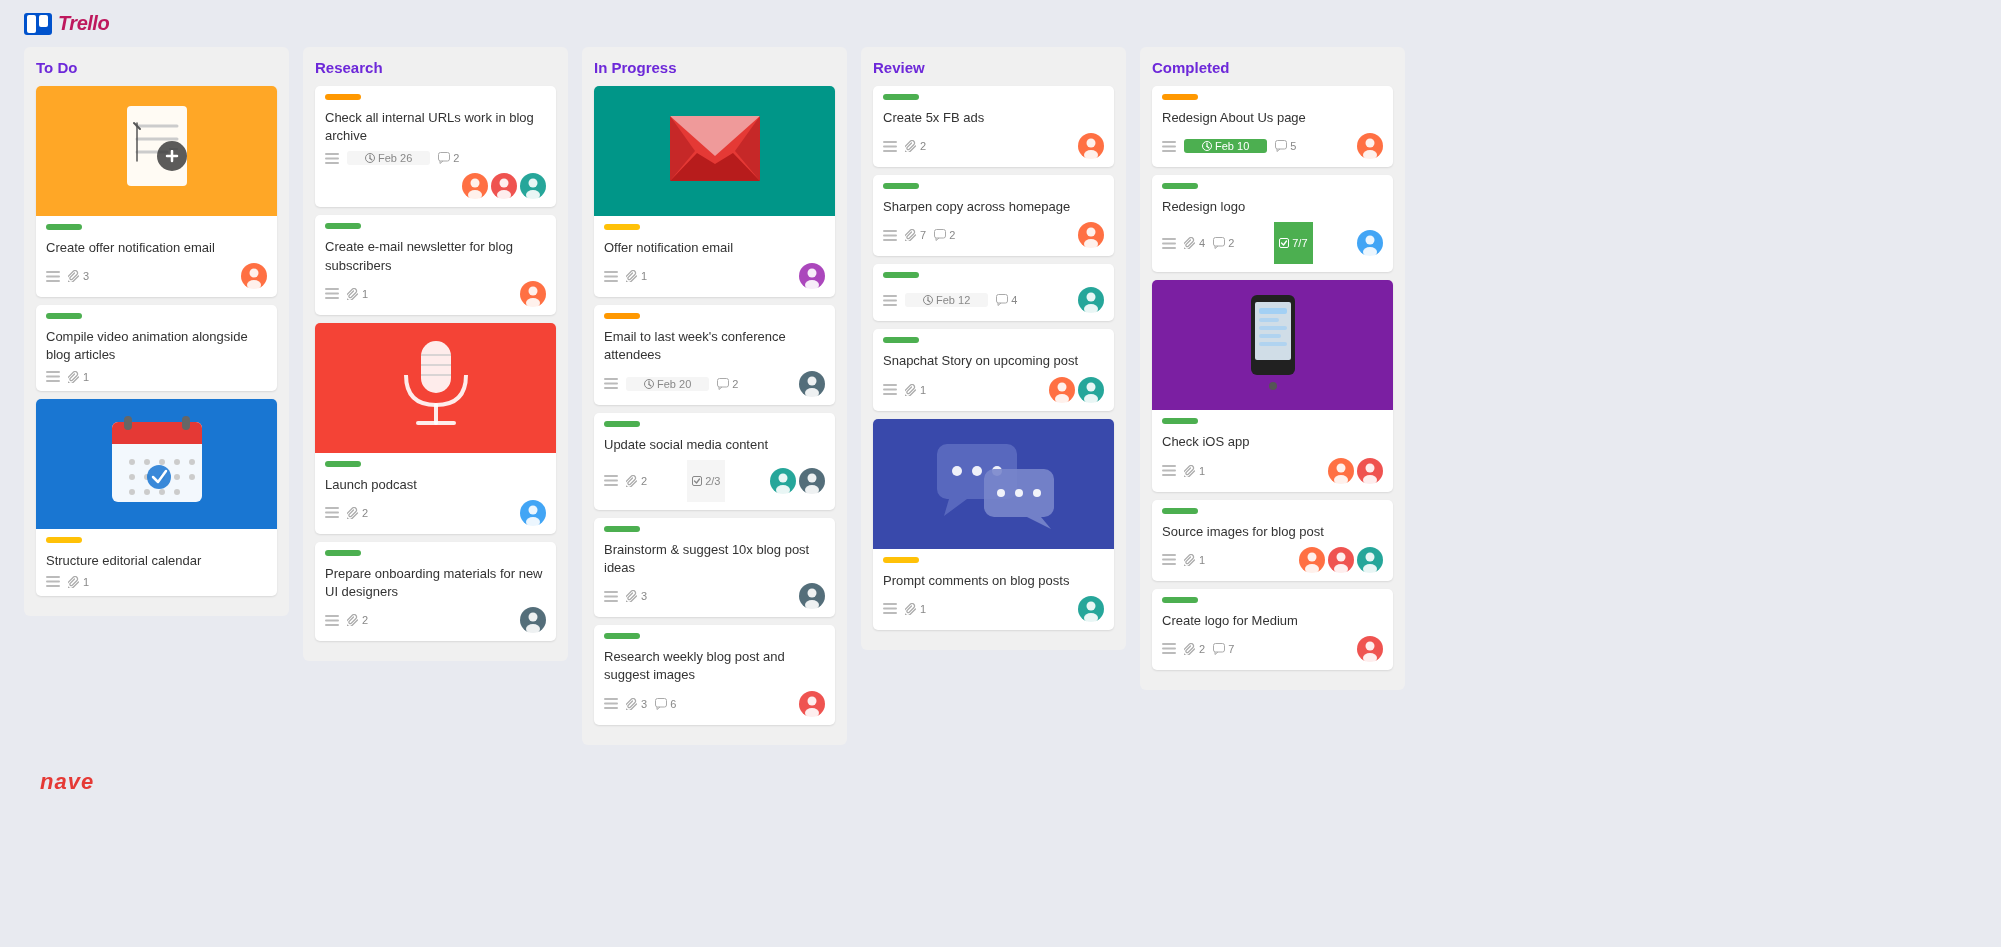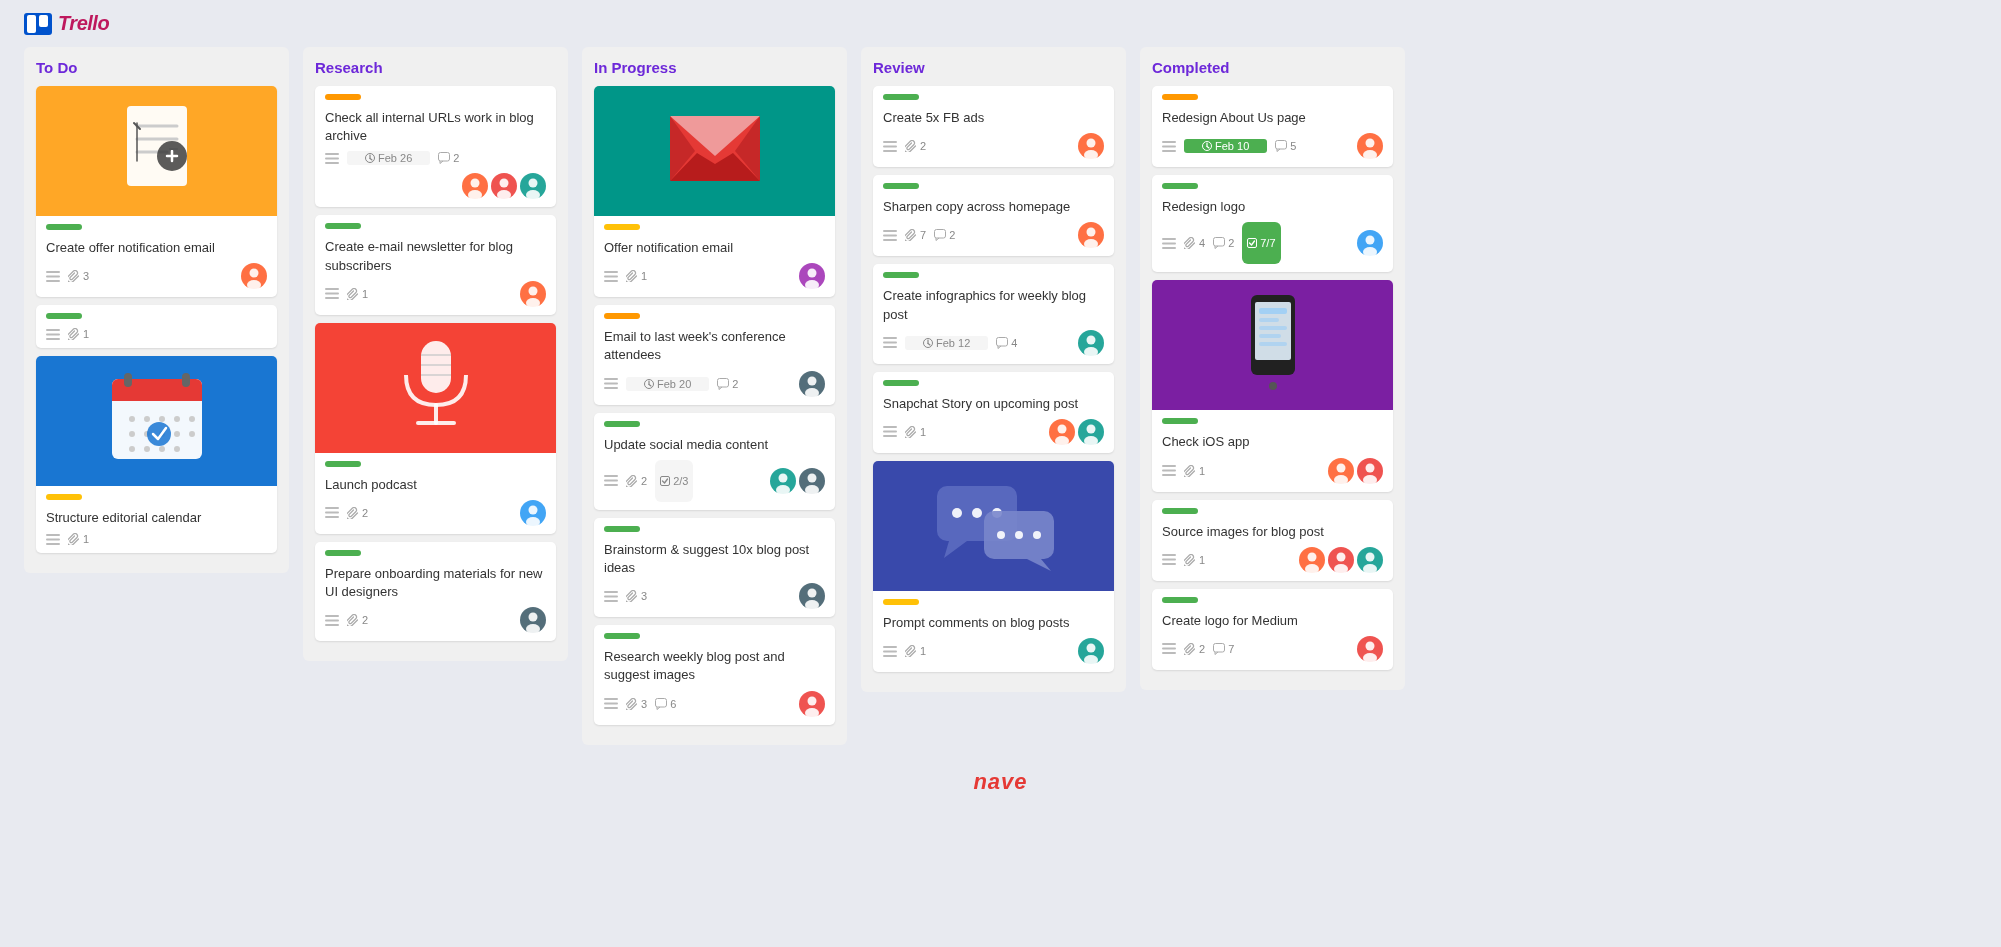--- a/index.html
+++ b/index.html
@@ -141,32 +141,33 @@
       color: white;
     }
 
     .checklist-badge {
       display: inline-flex;
       align-items: center;
       gap: 3px;
       font-size: 11px;
       color: #888;
       background: #f5f5f5;
-      border-radius: 6px;
+      border-radius: 0;
       padding: 15px 5px;
+      margin-left: 32px;
     }
 
     .checklist-badge.complete {
       background: #4CAF50;
       color: white;
     }
 
     .nave-logo {
-      text-align: center;
-      padding: 0 8px;
+      text-align: left;
+      padding: 0 40px;
       color: #E53935;
       font-size: 22px;
       font-weight: 700;
       letter-spacing: 1px;
       font-style: italic;
     }
 
     .document-illustration {
       background: #FFA726;
       display: flex;
@@ -230,20 +231,21 @@
     <circle cx="13" cy="10" r="4.5" fill="rgba(255,255,255,0.9)"></circle>
     <ellipse cx="13" cy="22" rx="7" ry="5" fill="rgba(255,255,255,0.9)"></ellipse>
   </svg>
             </div>
         </div>
       </div>
     </div>
       <div class="card">
       <div class="card-body">
         <div class="card-label" style="background:#4CAF50"></div>
+        <div class="card-title">Compile video animation alongside blog articles</div>
         <div class="card-meta">
           <span class="meta-item">
       <svg width="14" height="11" viewBox="0 0 14 11" fill="none">
                 <rect x="0" y="0" width="14" height="2" rx="1" fill="#bbb"></rect>
                 <rect x="0" y="4.5" width="14" height="2" rx="1" fill="#bbb"></rect>
                 <rect x="0" y="9" width="14" height="2" rx="1" fill="#bbb"></rect>
               </svg>
     </span>
             <span class="meta-item">
         <svg width="12" height="12" viewBox="0 0 12 12">
@@ -693,21 +695,20 @@
     <circle cx="13" cy="10" r="4.5" fill="rgba(255,255,255,0.9)"></circle>
     <ellipse cx="13" cy="22" rx="7" ry="5" fill="rgba(255,255,255,0.9)"></ellipse>
   </svg>
             </div>
         </div>
       </div>
     </div>
       <div class="card">
       <div class="card-body">
         <div class="card-label" style="background:#4CAF50"></div>
-        <div class="card-title">Create infographics for weekly blog post</div>
         <div class="card-meta">
           <span class="meta-item">
       <svg width="14" height="11" viewBox="0 0 14 11" fill="none">
                 <rect x="0" y="0" width="14" height="2" rx="1" fill="#bbb"></rect>
                 <rect x="0" y="4.5" width="14" height="2" rx="1" fill="#bbb"></rect>
                 <rect x="0" y="9" width="14" height="2" rx="1" fill="#bbb"></rect>
               </svg>
     </span>
             <span class="date-badge">
         <svg width="10" height="10" viewBox="0 0 10 10">

